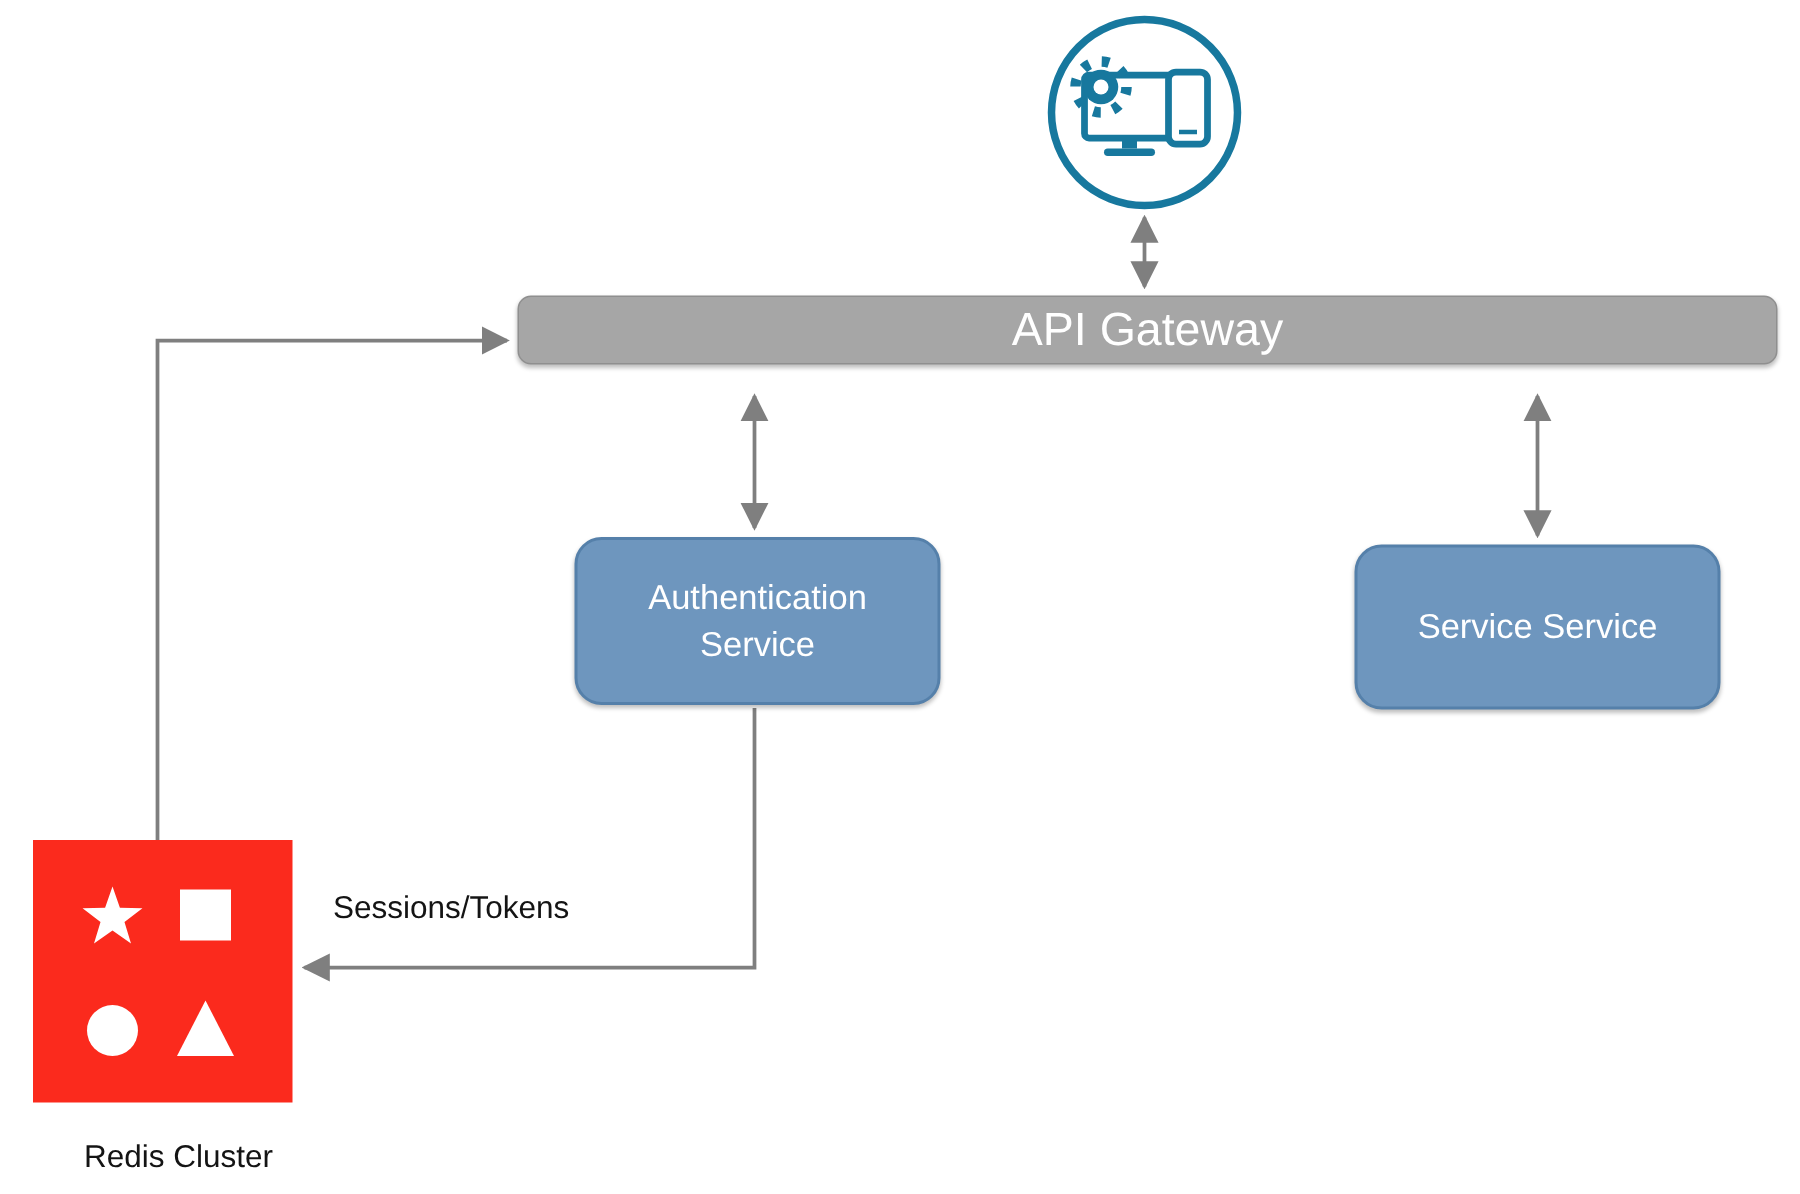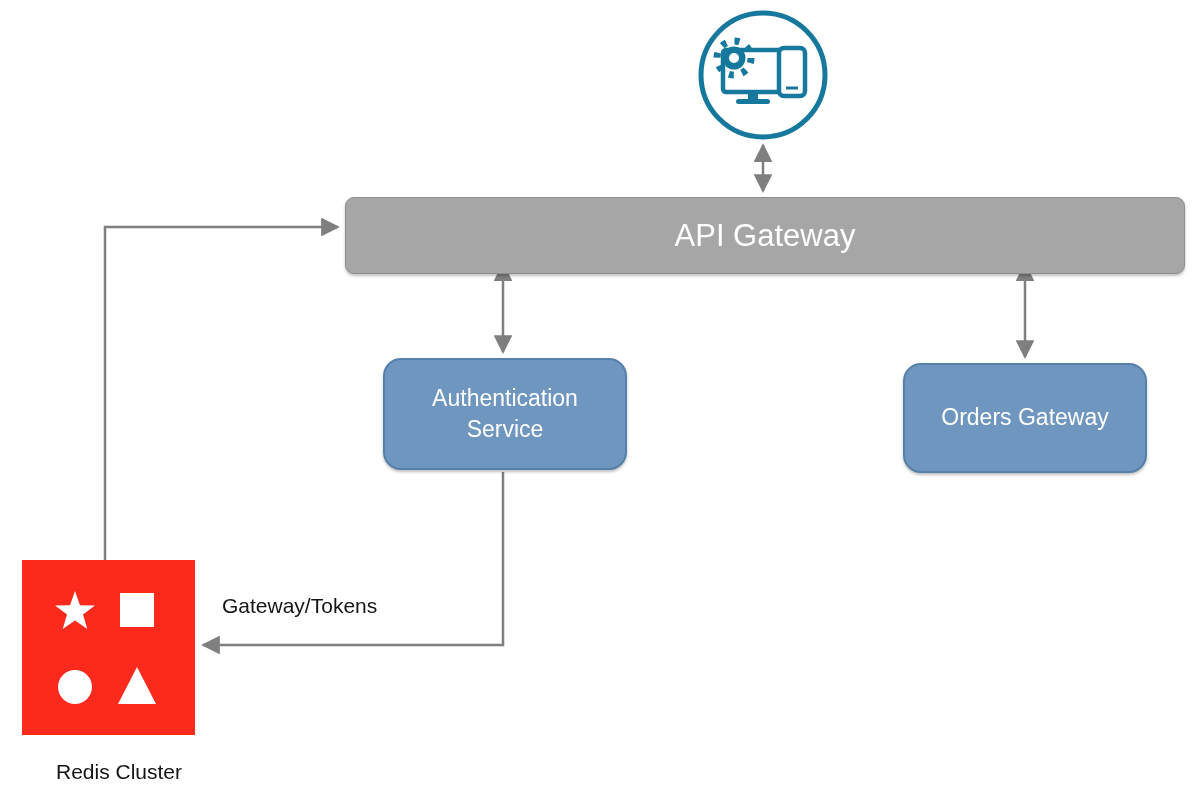--- a/index.html
+++ b/index.html
@@ -20,21 +20,21 @@
     position: absolute;
     display: flex;
     align-items: center;
     justify-content: center;
     color: #ffffff;
     text-align: center;
     box-sizing: border-box;
   }
   .gateway {
     left: 345px; top: 197px;
-    width: 840px; height: 77px;
+    width: 840px; height: 46px;
     background: #a6a6a6;
     border: 1px solid #8f8f8f;
     border-radius: 9px;
     font-size: 31px;
     box-shadow: 0 2px 3px rgba(0,0,0,0.25);
   }
   .service {
     width: 244px;
     background: #6e96be;
     border: 2px solid #5580aa;
@@ -104,28 +104,28 @@
 
   <div class="node gateway">
     <span class="node-label">API Gateway</span>
   </div>
 
   <div class="node service auth">
     <span class="node-label">Authentication Service</span>
   </div>
 
   <div class="node service orders">
-    <span class="node-label">Orders Gateway</span>
+    <span class="node-label">Service Service</span>
   </div>
 
   <div class="redis-box">
     <svg viewBox="0 0 173 175">
       <polygon fill="#ffffff" transform="translate(53,52)" points="0,-21 4.94,-6.79 19.97,-6.49 7.99,2.6 12.34,16.99 0,8.4 -12.34,16.99 -7.99,2.6 -19.97,-6.49 -4.94,-6.79"></polygon>
       <rect fill="#ffffff" x="98" y="33" width="34" height="34"></rect>
       <circle fill="#ffffff" cx="53" cy="127" r="17"></circle>
       <polygon fill="#ffffff" points="115,107 96,144 134,144"></polygon>
     </svg>
   </div>
 
   <div class="text-label redis-caption">Redis Cluster</div>
-  <div class="text-label sessions-label">Gateway/Tokens</div>
+  <div class="text-label sessions-label">Sessions/Tokens</div>
 
 </div>
 
 </body></html>

